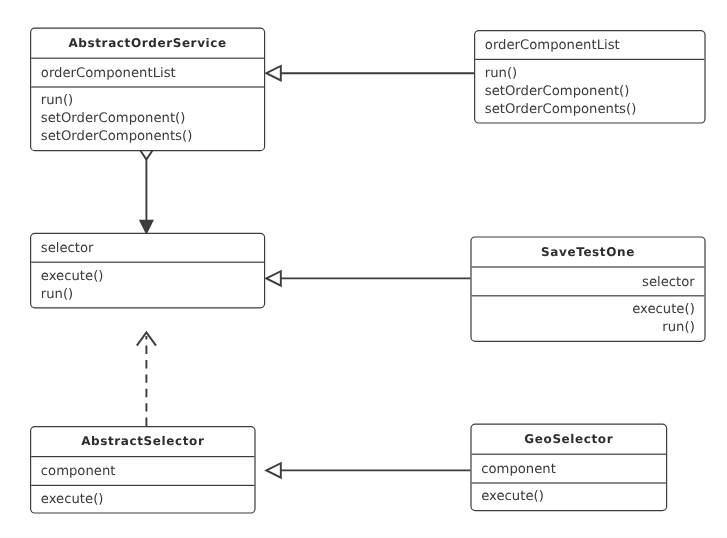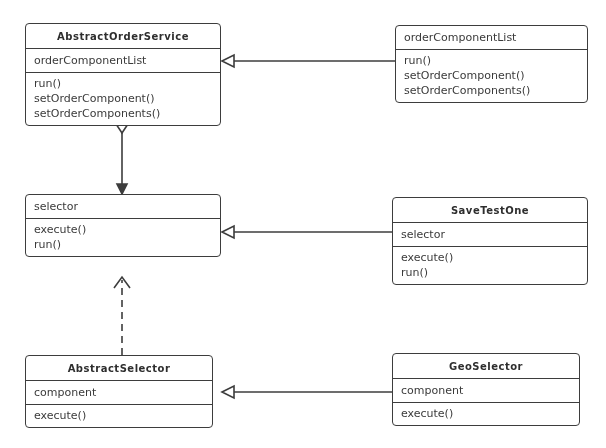--- a/index.html
+++ b/index.html
@@ -109,42 +109,42 @@
   <div class="class-box" style="left:25px;top:194px;width:196px;">
     <div class="class-attrs">
       <div class="member">selector</div>
     </div>
     <div class="class-methods">
       <div class="member">execute()</div>
       <div class="member">run()</div>
     </div>
   </div>
 
-  <div class="class-box" style="left:392px;top:197px;width:196px;">
+  <div class="class-box" style="left:392px;top:197px;width:196px;text-align:right;">
     <div class="class-header">SaveTestOne</div>
     <div class="class-attrs">
       <div class="member">selector</div>
     </div>
     <div class="class-methods">
       <div class="member">execute()</div>
       <div class="member">run()</div>
     </div>
   </div>
 
   <div class="class-box" style="left:25px;top:355px;width:188px;">
     <div class="class-header">AbstractSelector</div>
     <div class="class-attrs">
       <div class="member">component</div>
     </div>
     <div class="class-methods">
       <div class="member">execute()</div>
     </div>
   </div>
 
-  <div class="class-box" style="left:392px;top:353px;width:188px;">
+  <div class="class-box" style="left:392px;top:353px;width:164px;">
     <div class="class-header">GeoSelector</div>
     <div class="class-attrs">
       <div class="member">component</div>
     </div>
     <div class="class-methods">
       <div class="member">execute()</div>
     </div>
   </div>
 
 </div>

